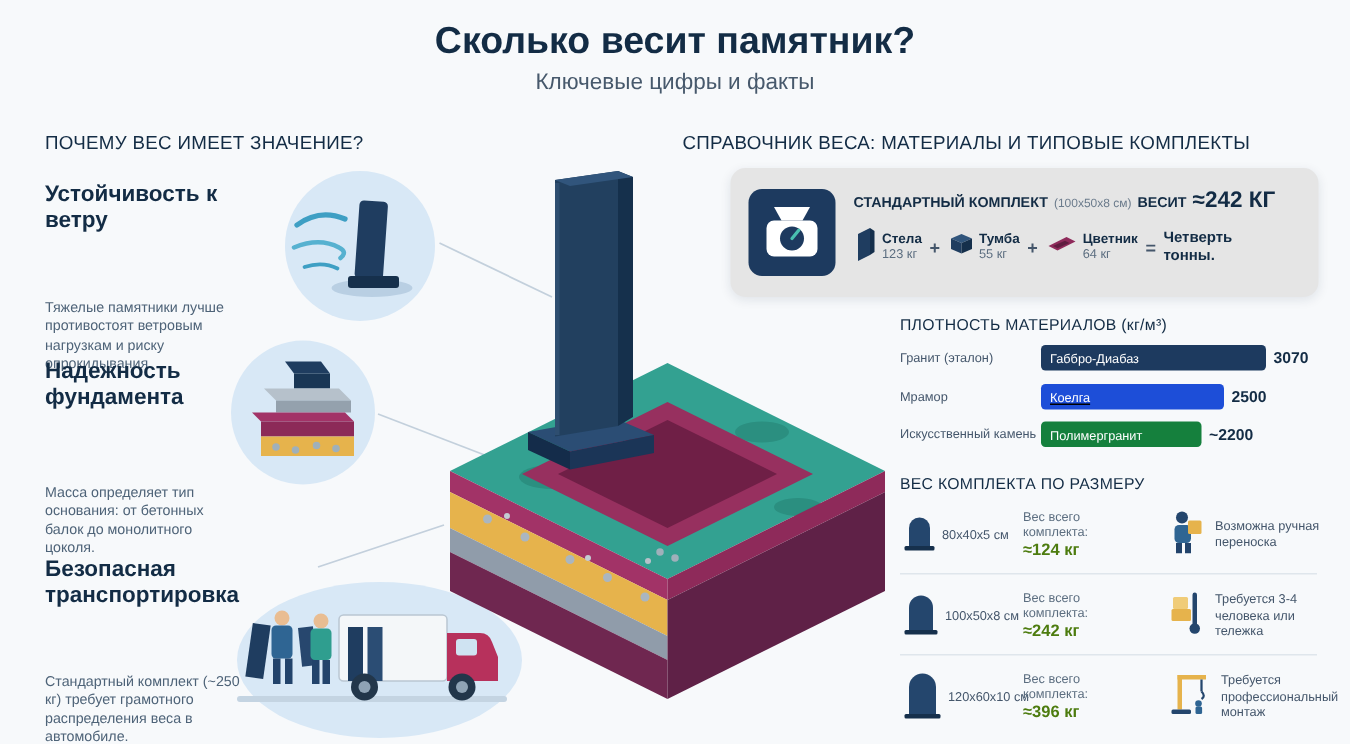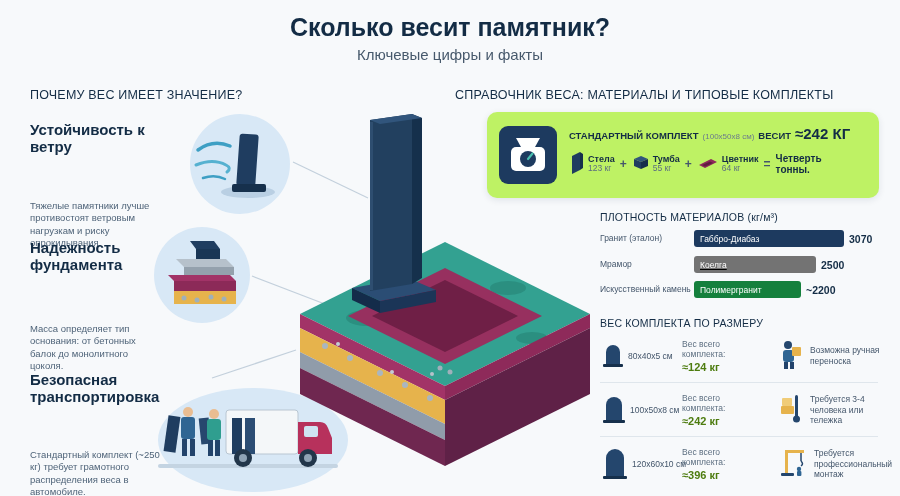--- a/index.html
+++ b/index.html
@@ -11,21 +11,21 @@
   .hdr-title { position:absolute; top:13px; left:0; width:100%; text-align:center;
                font-size:25px; font-weight:bold; color:#132c45; }
   .hdr-sub   { position:absolute; top:46px; left:0; width:100%; text-align:center;
                font-size:15px; color:#47596c; }
 
   .sec-h { position:absolute; font-size:12.5px; font-weight:normal; color:#132c45; letter-spacing:.2px; }
   .item-title { position:absolute; font-size:15px; font-weight:bold; color:#132c45; line-height:1.12; }
   .item-text  { position:absolute; font-size:9.5px; color:#4e6378; line-height:1.3;margin-top:40px; }
 
   .kit-card { position:absolute; left:487px; top:112px; width:392px; height:86px;
-              background:#bef264; border-radius:10px; box-shadow:0 2px 7px rgba(20,40,70,.10); }
+              background:#e5e5e5; border-radius:10px; box-shadow:0 2px 7px rgba(20,40,70,.10); }
   .kit-icon-box { position:absolute; left:12px; top:14px; width:58px; height:58px;
                   background:#1d3a5f; border-radius:9px; }
   .kit-line1 { position:absolute; left:82px; top:13px; width:302px; display:flex;
                align-items:baseline; gap:4px; white-space:nowrap; }
   .k1 { font-size:9.5px; font-weight:bold; color:#132c45; }
   .k2 { font-size:8px; color:#6b7b8c; }
   .k3 { font-size:15px; font-weight:bold; color:#132c45; }
   .kit-line2 { position:absolute; left:82px; top:38px; width:302px; display:flex;
                align-items:center; gap:5px; }
   .part { display:flex; align-items:center; gap:3px; }
@@ -235,21 +235,21 @@
 
   <div class="dens-row" style="top:230px;">
     <span class="d-label">Гранит (эталон)</span>
     <span class="d-bar" style="width: 150px; background: rgb(29, 58, 95);">
       <span class="d-bar-t">Габбро-Диабаз</span>
     </span>
     <span class="d-val">3070</span>
   </div>
   <div class="dens-row" style="top:256px;">
     <span class="d-label">Мрамор</span>
-    <span class="d-bar" style="width: 122px; background: #737373; text-decoration: underline;">
+    <span class="d-bar" style="width: 122px; background: #1d4ed8; text-decoration: underline;">
       <span class="d-bar-t">Коелга</span>
     </span>
     <span class="d-val">2500</span>
   </div>
   <div class="dens-row" style="top:281px;">
     <span class="d-label">Искусственный камень</span>
     <span class="d-bar" style="width: 107px; background: #15803d;">
       <span class="d-bar-t">Полимергранит</span>
     </span>
     <span class="d-val">~2200</span>

